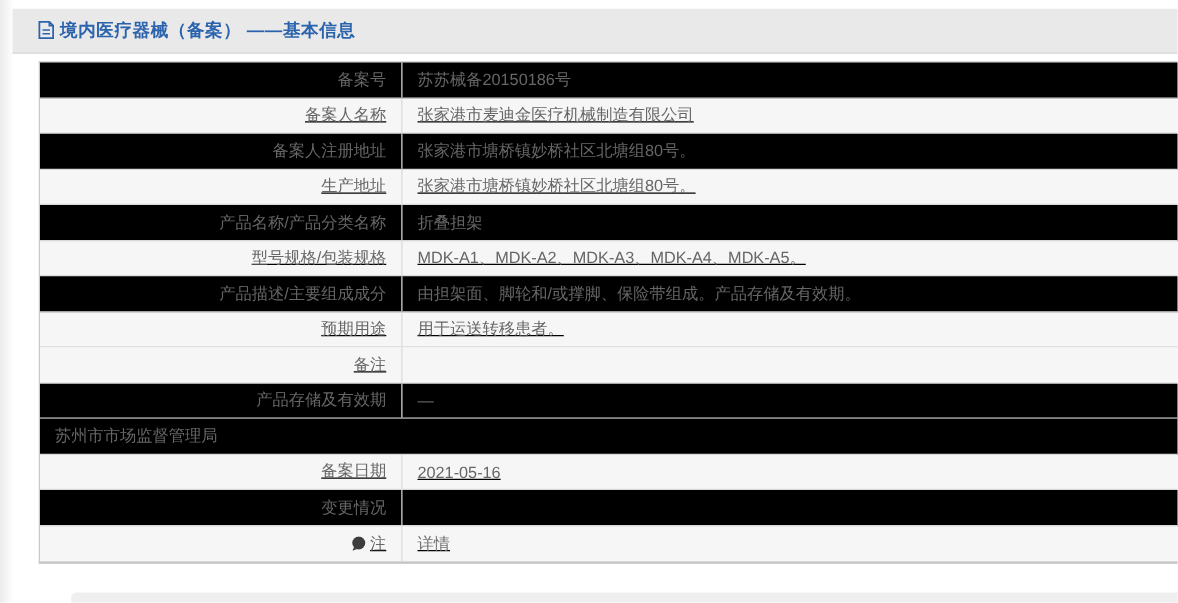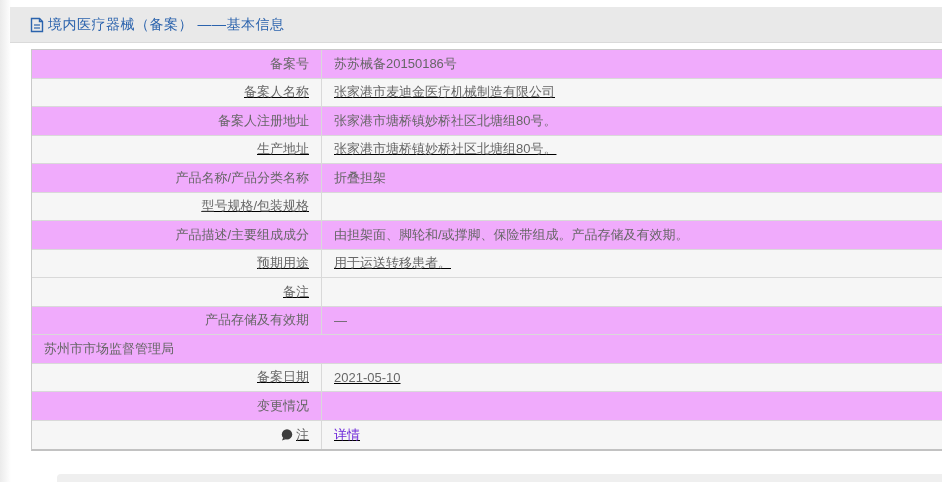--- a/index.html
+++ b/index.html
@@ -15,46 +15,46 @@
     background:linear-gradient(to right,#ebebeb,#ffffff);
   }
   .header-bar {
     position:absolute; left:10px; top:7px; right:0; height:36px;
     background:#e9e9e9;
     border-bottom:1px solid #dadada;
     display:flex; align-items:center;
     padding-left:20px;
   }
   .header-title {
-    color:#2b63ad; font-size:14px; font-weight:normal;
-    display:flex; align-items:center; letter-spacing:0.5px;
+    color:#2b63ad; font-size:14px; font-weight:bold;
+    display:flex; align-items:flex-start; letter-spacing:0.5px;
   }
   .doc-icon { margin-right:4px; display:inline-flex; }
   .info-table {
     position:absolute; left:31px; top:49px; right:0;
     border-left:1px solid #c9c9c9;
     border-top:1px solid #c9c9c9;
     border-bottom:2px solid #c2c2c2;
     background:#ffffff;
   }
   .row {
-    display:flex; height:28.5px; background:#f0abfc;
+    display:flex; height:28.5px; background:#000000;
     border-bottom:1px solid #d9d9d9;
   }
   .row:last-child { border-bottom:none; }
   .row.alt { background:#f6f6f6;text-decoration:underline; }
   .cell { display:flex; align-items:center; font-size:13px; color:#666666; }
   .cell.label {
     width:290px; flex:0 0 290px;
     justify-content:flex-end; text-align:right;
     padding-right:12px;
     border-right:1px solid #d9d9d9;
   }
   .cell.value { flex:1; padding-left:12px; overflow:hidden; white-space:nowrap; }
-  .link { color:#6d28d9; text-decoration:none; cursor:pointer; }
+  .link { color:#737373; text-decoration:none; cursor:pointer; }
   .note-icon { display:none; margin-right:3px; line-height:0; }
   .bottom-strip {
     position:absolute; left:57px; right:0; top:474px; height:8px;
     background:#efefef; border-top-left-radius:4px;
   }
 </style>
 </head>
 <body>
 
 <div class="edge-shadow"></div>
@@ -112,20 +112,21 @@
       <span class="label-text">产品名称/产品分类名称</span>
     </div>
     <div class="cell value">折叠担架</div>
   </div>
 
   <div class="row alt">
     <div class="cell label">
 
       <span class="label-text">型号规格/包装规格</span>
     </div>
+    <div class="cell value">MDK-A1、MDK-A2、MDK-A3、MDK-A4、MDK-A5。</div>
   </div>
 
   <div class="row">
     <div class="cell label">
 
       <span class="label-text">产品描述/主要组成成分</span>
     </div>
     <div class="cell value">由担架面、脚轮和/或撑脚、保险带组成。产品存储及有效期。</div>
   </div>
 
@@ -155,21 +156,21 @@
 
   <div class="row">
     <div class="cell value">苏州市市场监督管理局</div>
   </div>
 
   <div class="row alt">
     <div class="cell label">
 
       <span class="label-text">备案日期</span>
     </div>
-    <div class="cell value">2021-05-10</div>
+    <div class="cell value">2021-05-16</div>
   </div>
 
   <div class="row">
     <div class="cell label">
 
       <span class="label-text">变更情况</span>
     </div>
     <div class="cell value"></div>
   </div>
 

